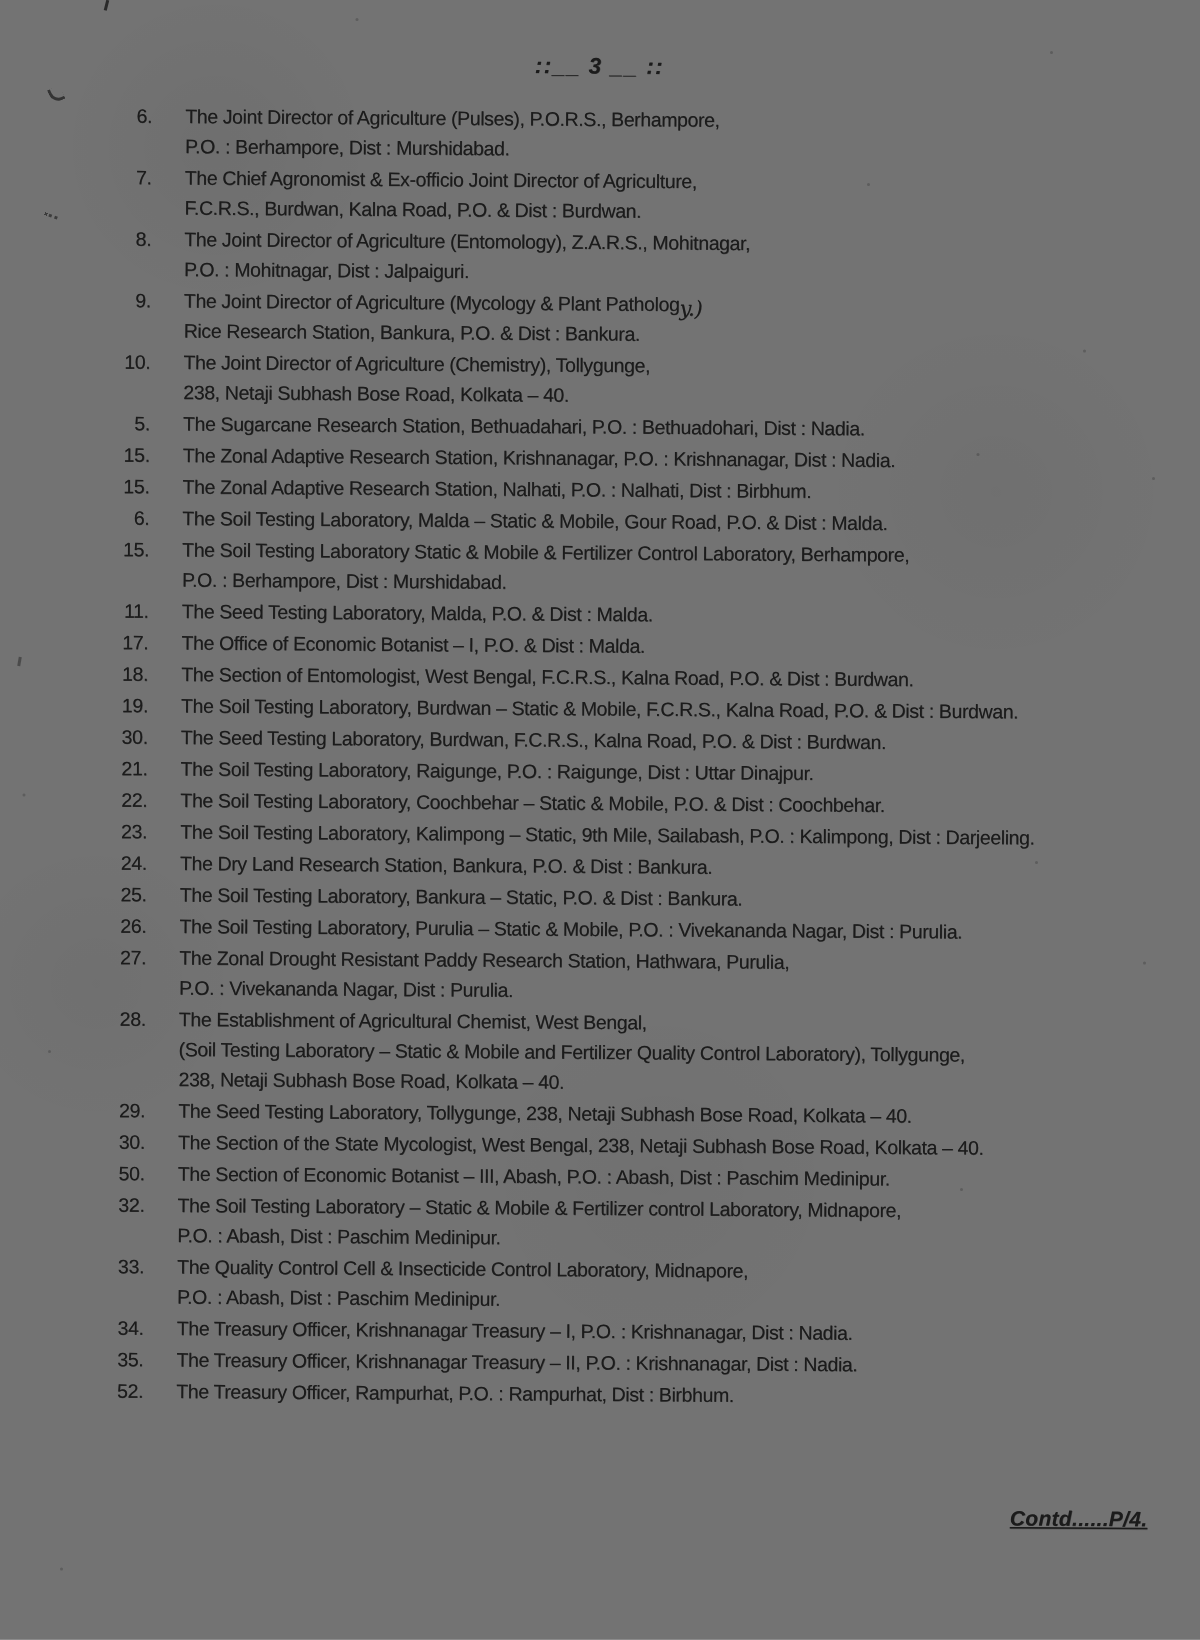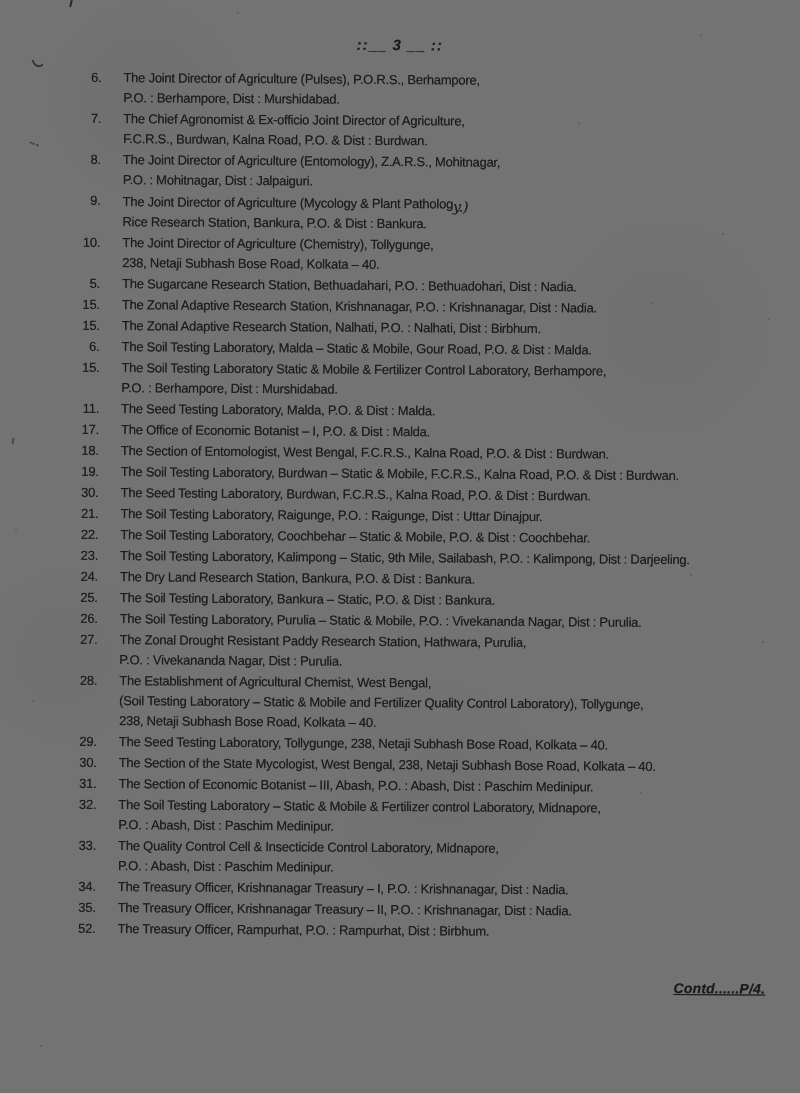--- a/index.html
+++ b/index.html
@@ -59,21 +59,21 @@
     text-shadow:0.2px 0.2px 0 rgba(20,20,20,0.55);
   }
   .hand{
     display:inline-block;
     font-family:"DejaVu Serif",serif;
     font-style:italic;
     transform:translateY(3px);
     font-size:14px;
   }
   .footer{
-    position:absolute;top:978px;right:28px;
+    position:absolute;top:1002px;right:28px;
     font-weight:bold;font-style:italic;
     font-size:14px;
     text-decoration:underline;
     letter-spacing:0.2px;
     text-shadow:0.2px 0.2px 0 rgba(20,20,20,0.5);
   }
   
   .artifact{position:absolute;pointer-events:none;}
   .mark-hook{
     left:33px;top:58px;width:7px;height:8px;
@@ -273,21 +273,21 @@
             <div class="line">The Seed Testing Laboratory, Tollygunge, 238, Netaji Subhash Bose Road, Kolkata – 40.</div>
           </div>
         </div>
         <div class="row">
           <div class="num">30.</div>
           <div class="body">
             <div class="line">The Section of the State Mycologist, West Bengal, 238, Netaji Subhash Bose Road, Kolkata – 40.</div>
           </div>
         </div>
         <div class="row">
-          <div class="num">31.</div>
+          <div class="num">50.</div>
           <div class="body">
             <div class="line">The Section of Economic Botanist – III, Abash, P.O. : Abash, Dist : Paschim Medinipur.</div>
           </div>
         </div>
         <div class="row">
           <div class="num">32.</div>
           <div class="body">
             <div class="line">The Soil Testing Laboratory – Static &amp; Mobile &amp; Fertilizer control Laboratory, Midnapore,</div>
             <div class="line">P.O. : Abash, Dist : Paschim Medinipur.</div>
           </div>

